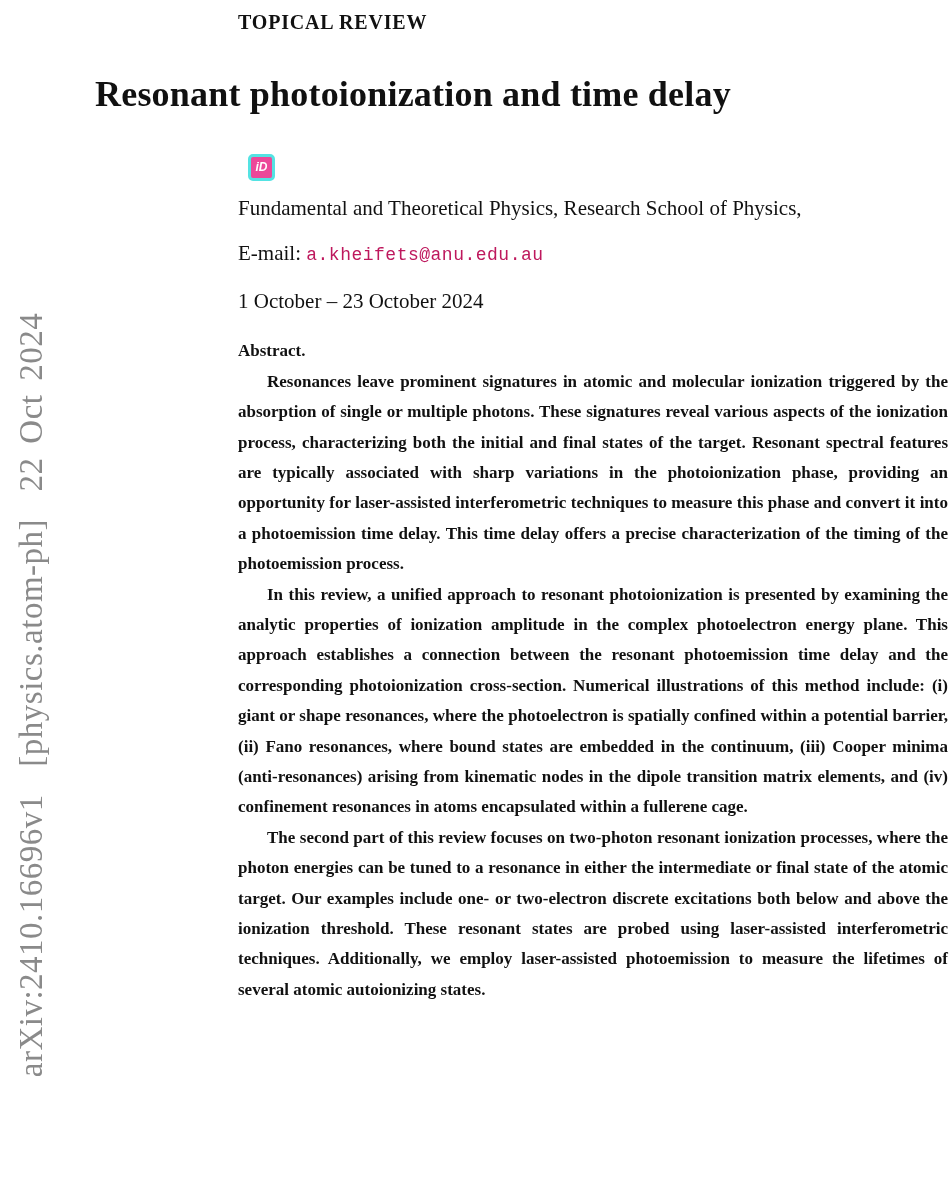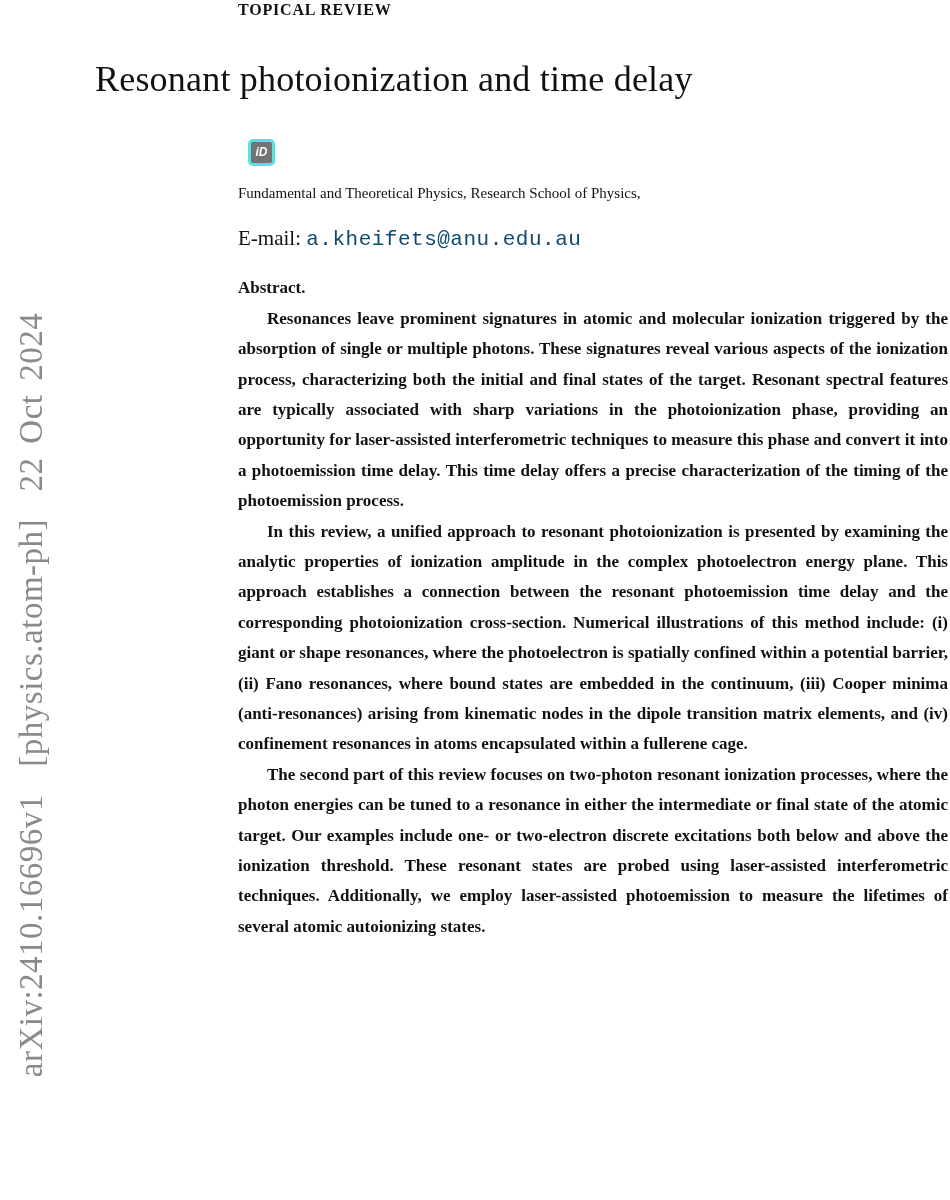--- a/index.html
+++ b/index.html
@@ -31,77 +31,77 @@
   }
 
   .content {
     position: absolute;
     left: 238px;
     top: 0;
     width: 710px;
   }
 
   .article-type {
-    margin-top: 1px;
-    font-size: 16px;
+    margin-top: 11px;
+    font-size: 20px;
     font-weight: bold;
     letter-spacing: 0.8px;
   }
 
   .title {
     margin: 40px 0 0 -143px;
     font-size: 36px;
-    font-weight: normal;
+    font-weight: bold;
     line-height: 1.12;
     letter-spacing: 0.2px;
     white-space: nowrap;
   }
 
   .author-row {
     margin-top: 33px;
     font-size: 23px;
     font-weight: bold;
   }
 
   .orcid-badge {
     display: inline-block;
     width: 21px;
     height: 21px;
     margin-left: 10px;
-    background: #737373;
+    background: #ec4899;
     border: 3px solid #54e3e3;
     border-radius: 5px;
     vertical-align: -4px;
     text-align: center;
     cursor: pointer;
   }
   .orcid-badge .orcid-id-text {
     font-family: "Liberation Sans", sans-serif;
     font-size: 12px;
     font-weight: bold;
     font-style: italic;
     color: #ffffff;
     line-height: 21px;
     display: block;
   }
 
   .affiliation {
     margin-top: 12px;
-    font-size: 15px;
+    font-size: 21px;
     line-height: 31px;
   }
 
   .email-line {
     margin-top: 17px;
     font-size: 21px;
   }
   .email-addr {
     font-family: "Liberation Mono", "DejaVu Sans Mono", monospace;
-    font-size: 21px;
-    color: #0c4a6e;
+    font-size: 18px;
+    color: #be185d;
     text-decoration: none;
     letter-spacing: 0.5px;
   }
 
   .dates {
     margin-top: 23px;
     font-size: 21px;
   }
 
   .abstract-block {
@@ -138,20 +138,21 @@
     </div>
 
     <div class="affiliation">
       <div>Fundamental and Theoretical Physics, Research School of Physics,</div>
     </div>
 
     <div class="email-line">
       <span>E-mail: </span><a class="email-addr">a.kheifets@anu.edu.au</a>
     </div>
 
+    <div class="dates">1 October – 23 October 2024</div>
 
     <div class="abstract-block">
       <p class="abstract-heading">Abstract.</p>
       <p class="abs-para">Resonances leave prominent signatures in atomic and molecular ionization triggered by the absorption of single or multiple photons. These signatures reveal various aspects of the ionization process, characterizing both the initial and final states of the target. Resonant spectral features are typically associated with sharp variations in the photoionization phase, providing an opportunity for laser-assisted interferometric techniques to measure this phase and convert it into a photoemission time delay. This time delay offers a precise characterization of the timing of the photoemission process.</p>
       <p class="abs-para">In this review, a unified approach to resonant photoionization is presented by examining the analytic properties of ionization amplitude in the complex photoelectron energy plane. This approach establishes a connection between the resonant photoemission time delay and the corresponding photoionization cross-section. Numerical illustrations of this method include: (i) giant or shape resonances, where the photoelectron is spatially confined within a potential barrier, (ii) Fano resonances, where bound states are embedded in the continuum, (iii) Cooper minima (anti-resonances) arising from kinematic nodes in the dipole transition matrix elements, and (iv) confinement resonances in atoms encapsulated within a fullerene cage.</p>
       <p class="abs-para">The second part of this review focuses on two-photon resonant ionization processes, where the photon energies can be tuned to a resonance in either the intermediate or final state of the atomic target. Our examples include one- or two-electron discrete excitations both below and above the ionization threshold. These resonant states are probed using laser-assisted interferometric techniques. Additionally, we employ laser-assisted photoemission to measure the lifetimes of several atomic autoionizing states.</p>
     </div>
 
   </div>
 </div>

